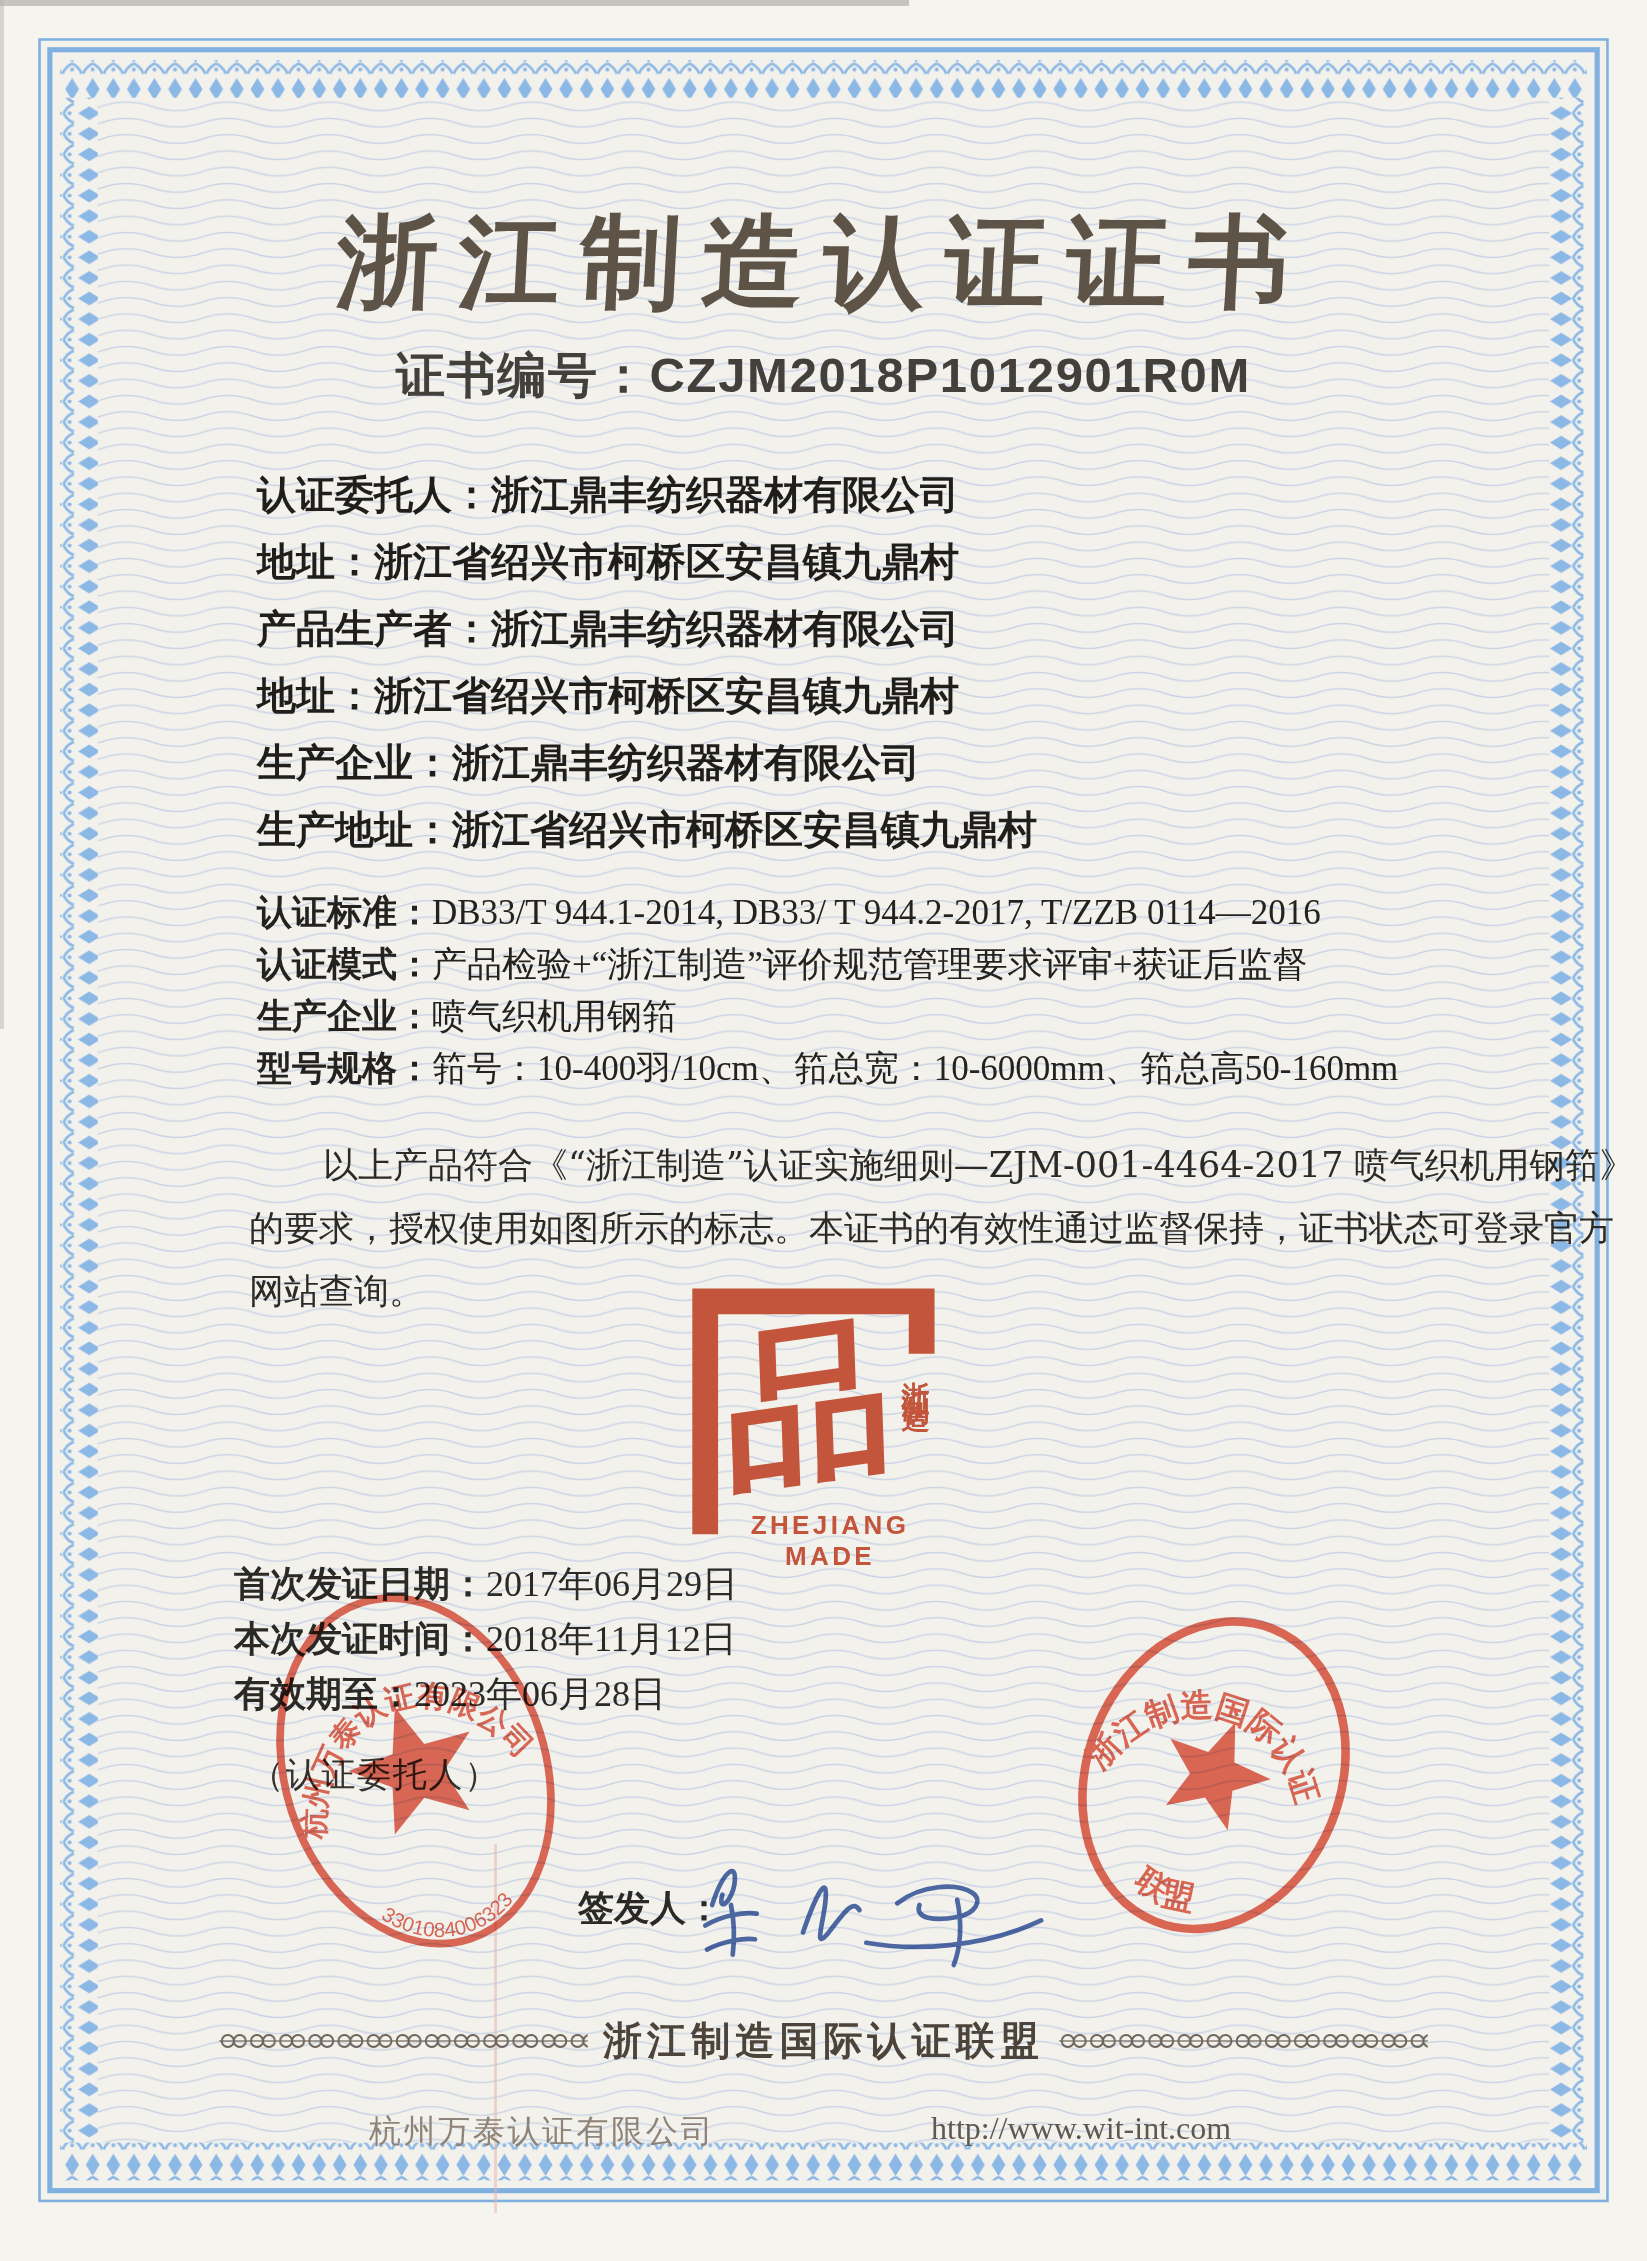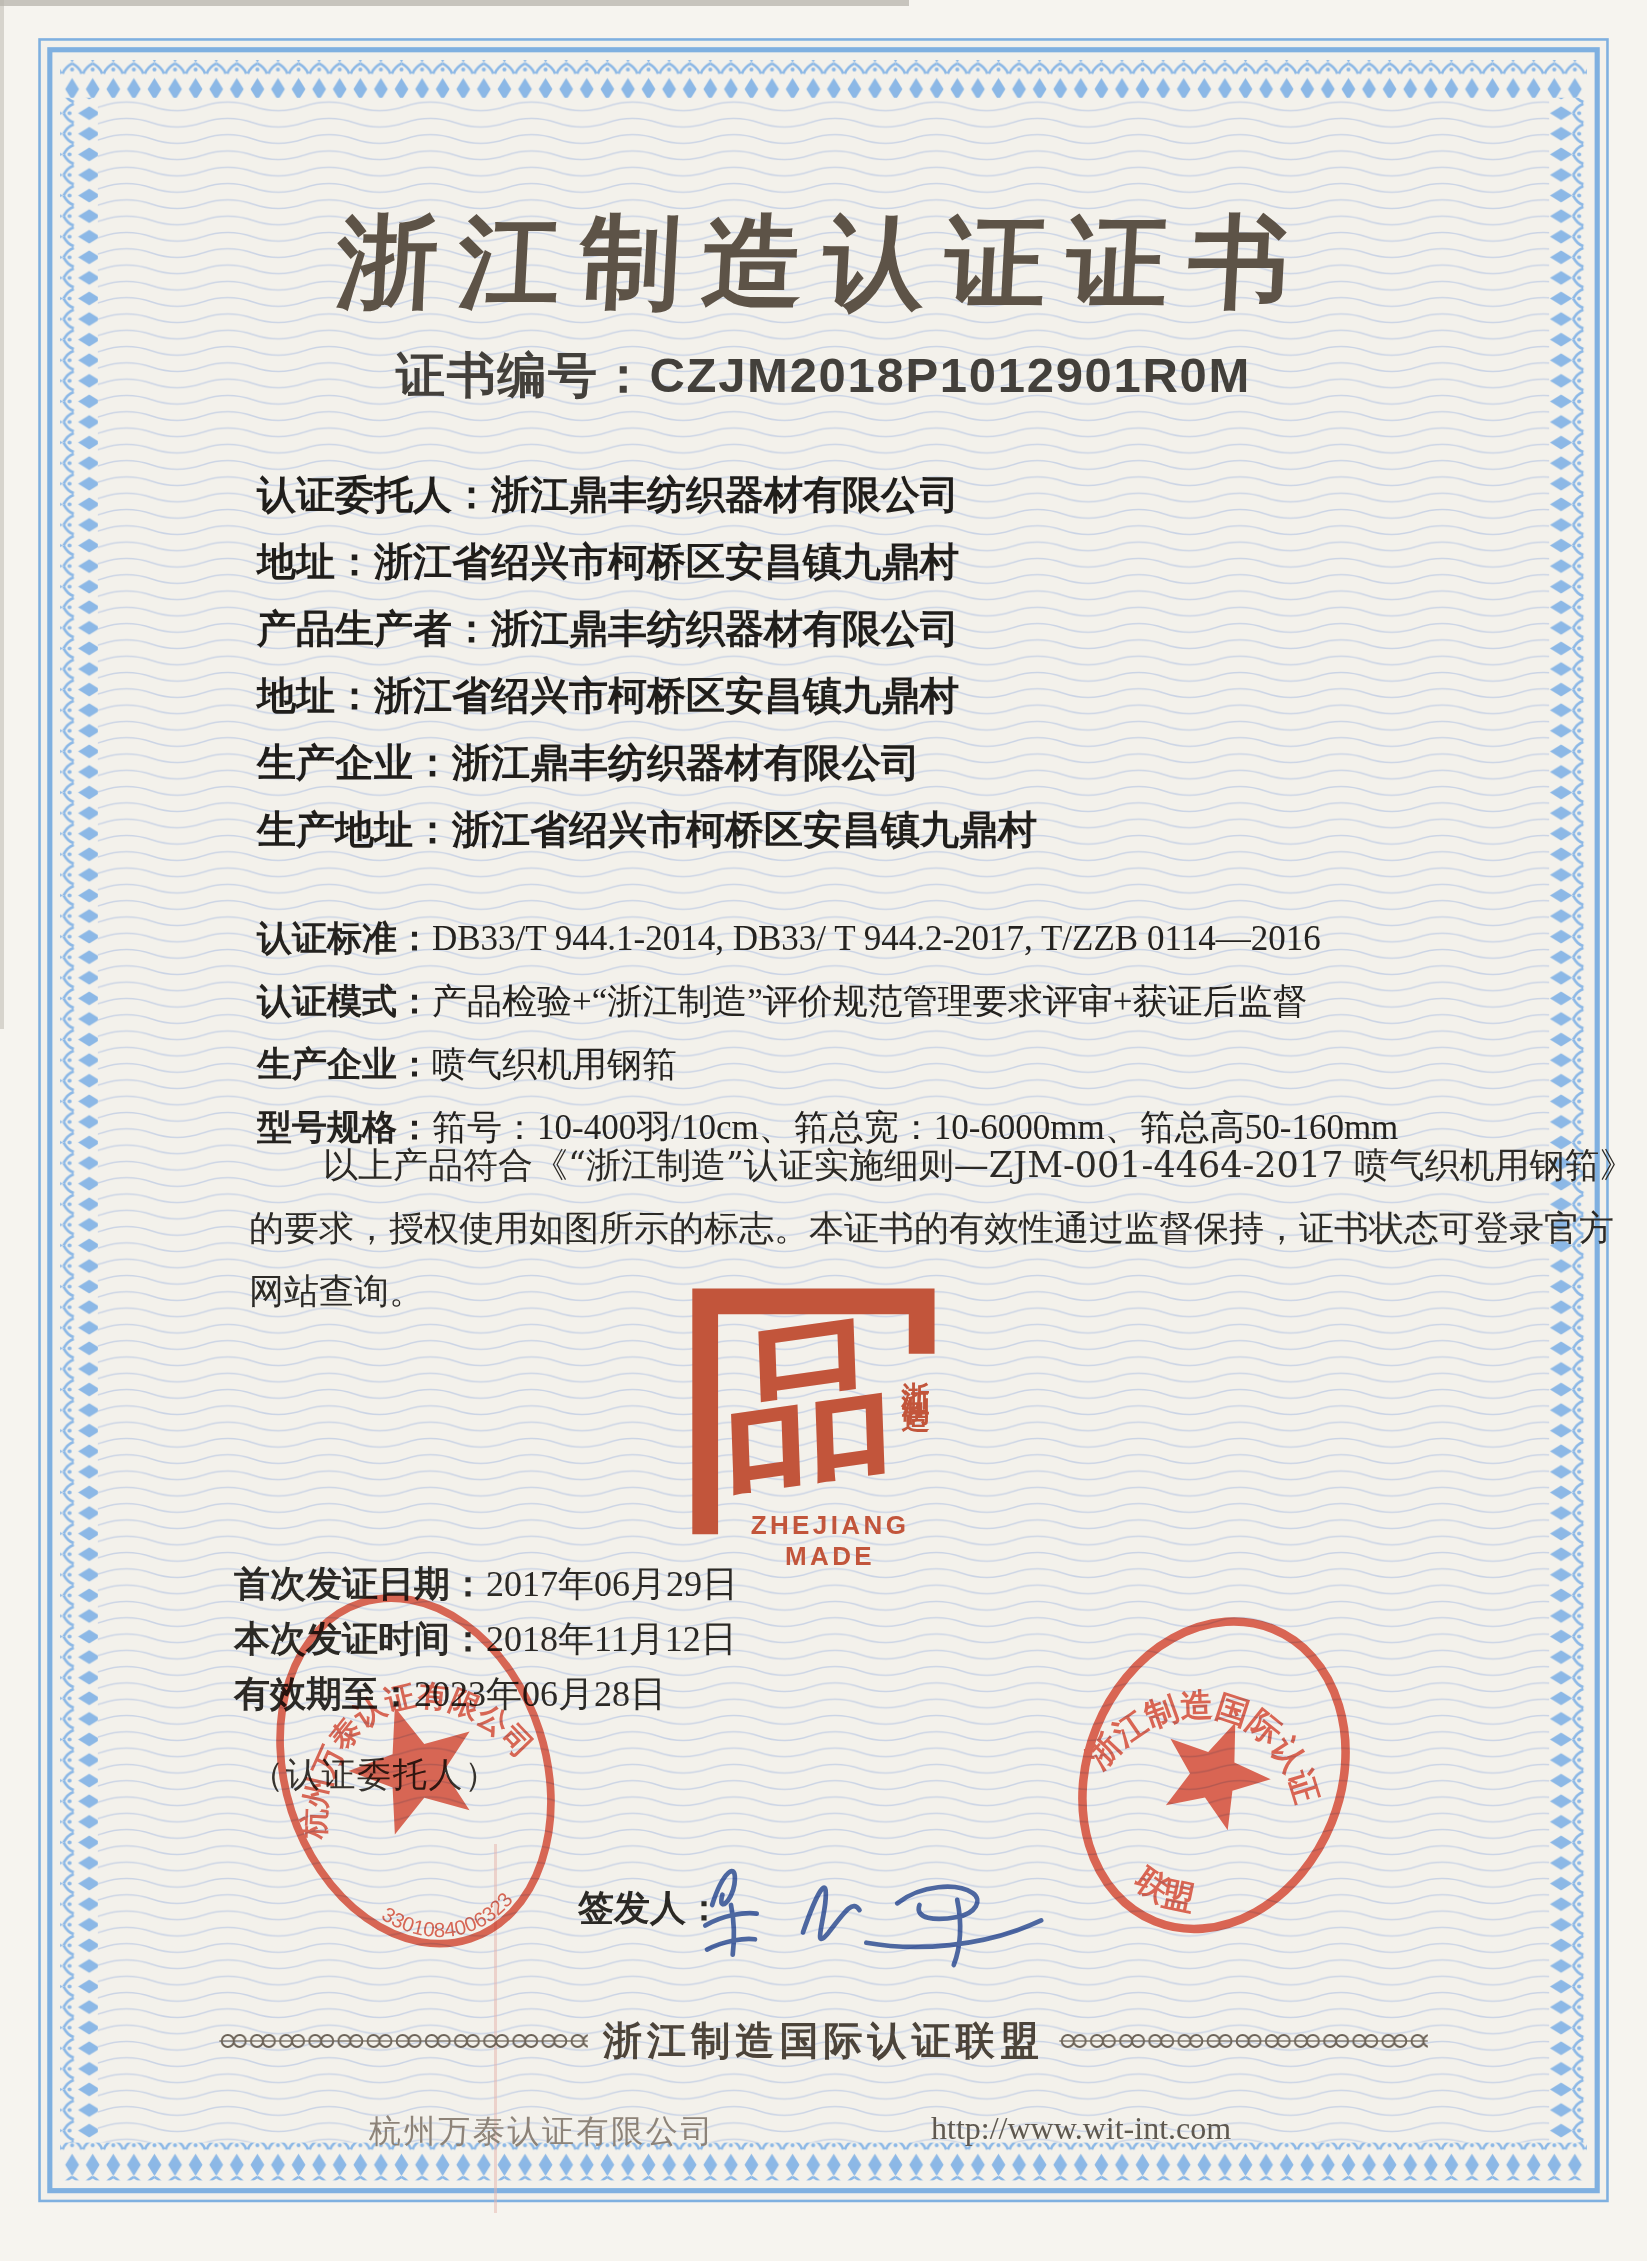--- a/index.html
+++ b/index.html
@@ -21,21 +21,21 @@
     font-size:101px;letter-spacing:20.6px;color:#5d5347;
     transform:skewX(-3deg);
   }
   .certno{
     left:0;top:343px;width:1647px;text-align:center;
     font-size:49px;font-weight:600;color:#43403b;letter-spacing:1.7px;
   }
   .fields{left:257px;top:461px;width:1201px;font-size:39px;font-weight:700;color:#201e1b;}
   .fields .row{height:67px;line-height:67px;white-space:nowrap;}
   .specs{left:257px;top:894px;width:1252px;font-size:35px;color:#24221f;}
-  .specs .row{height:52px;line-height:65px;white-space:nowrap;margin-top:11px;}
+  .specs .row{height:52px;line-height:36px;white-space:nowrap;}
   .specs .lbl{font-weight:700;}
   .specs .val{font-family:"Liberation Serif", serif;}
   .statement{
     left:249px;top:1134px;width:1158px;
     font-family:"DejaVu Serif", serif;font-size:35px;color:#2c2a26;
   }
   .statement .s-line{height:63px;line-height:63px;white-space:nowrap;}
   .statement .indent{text-indent:74px;}
 
   

